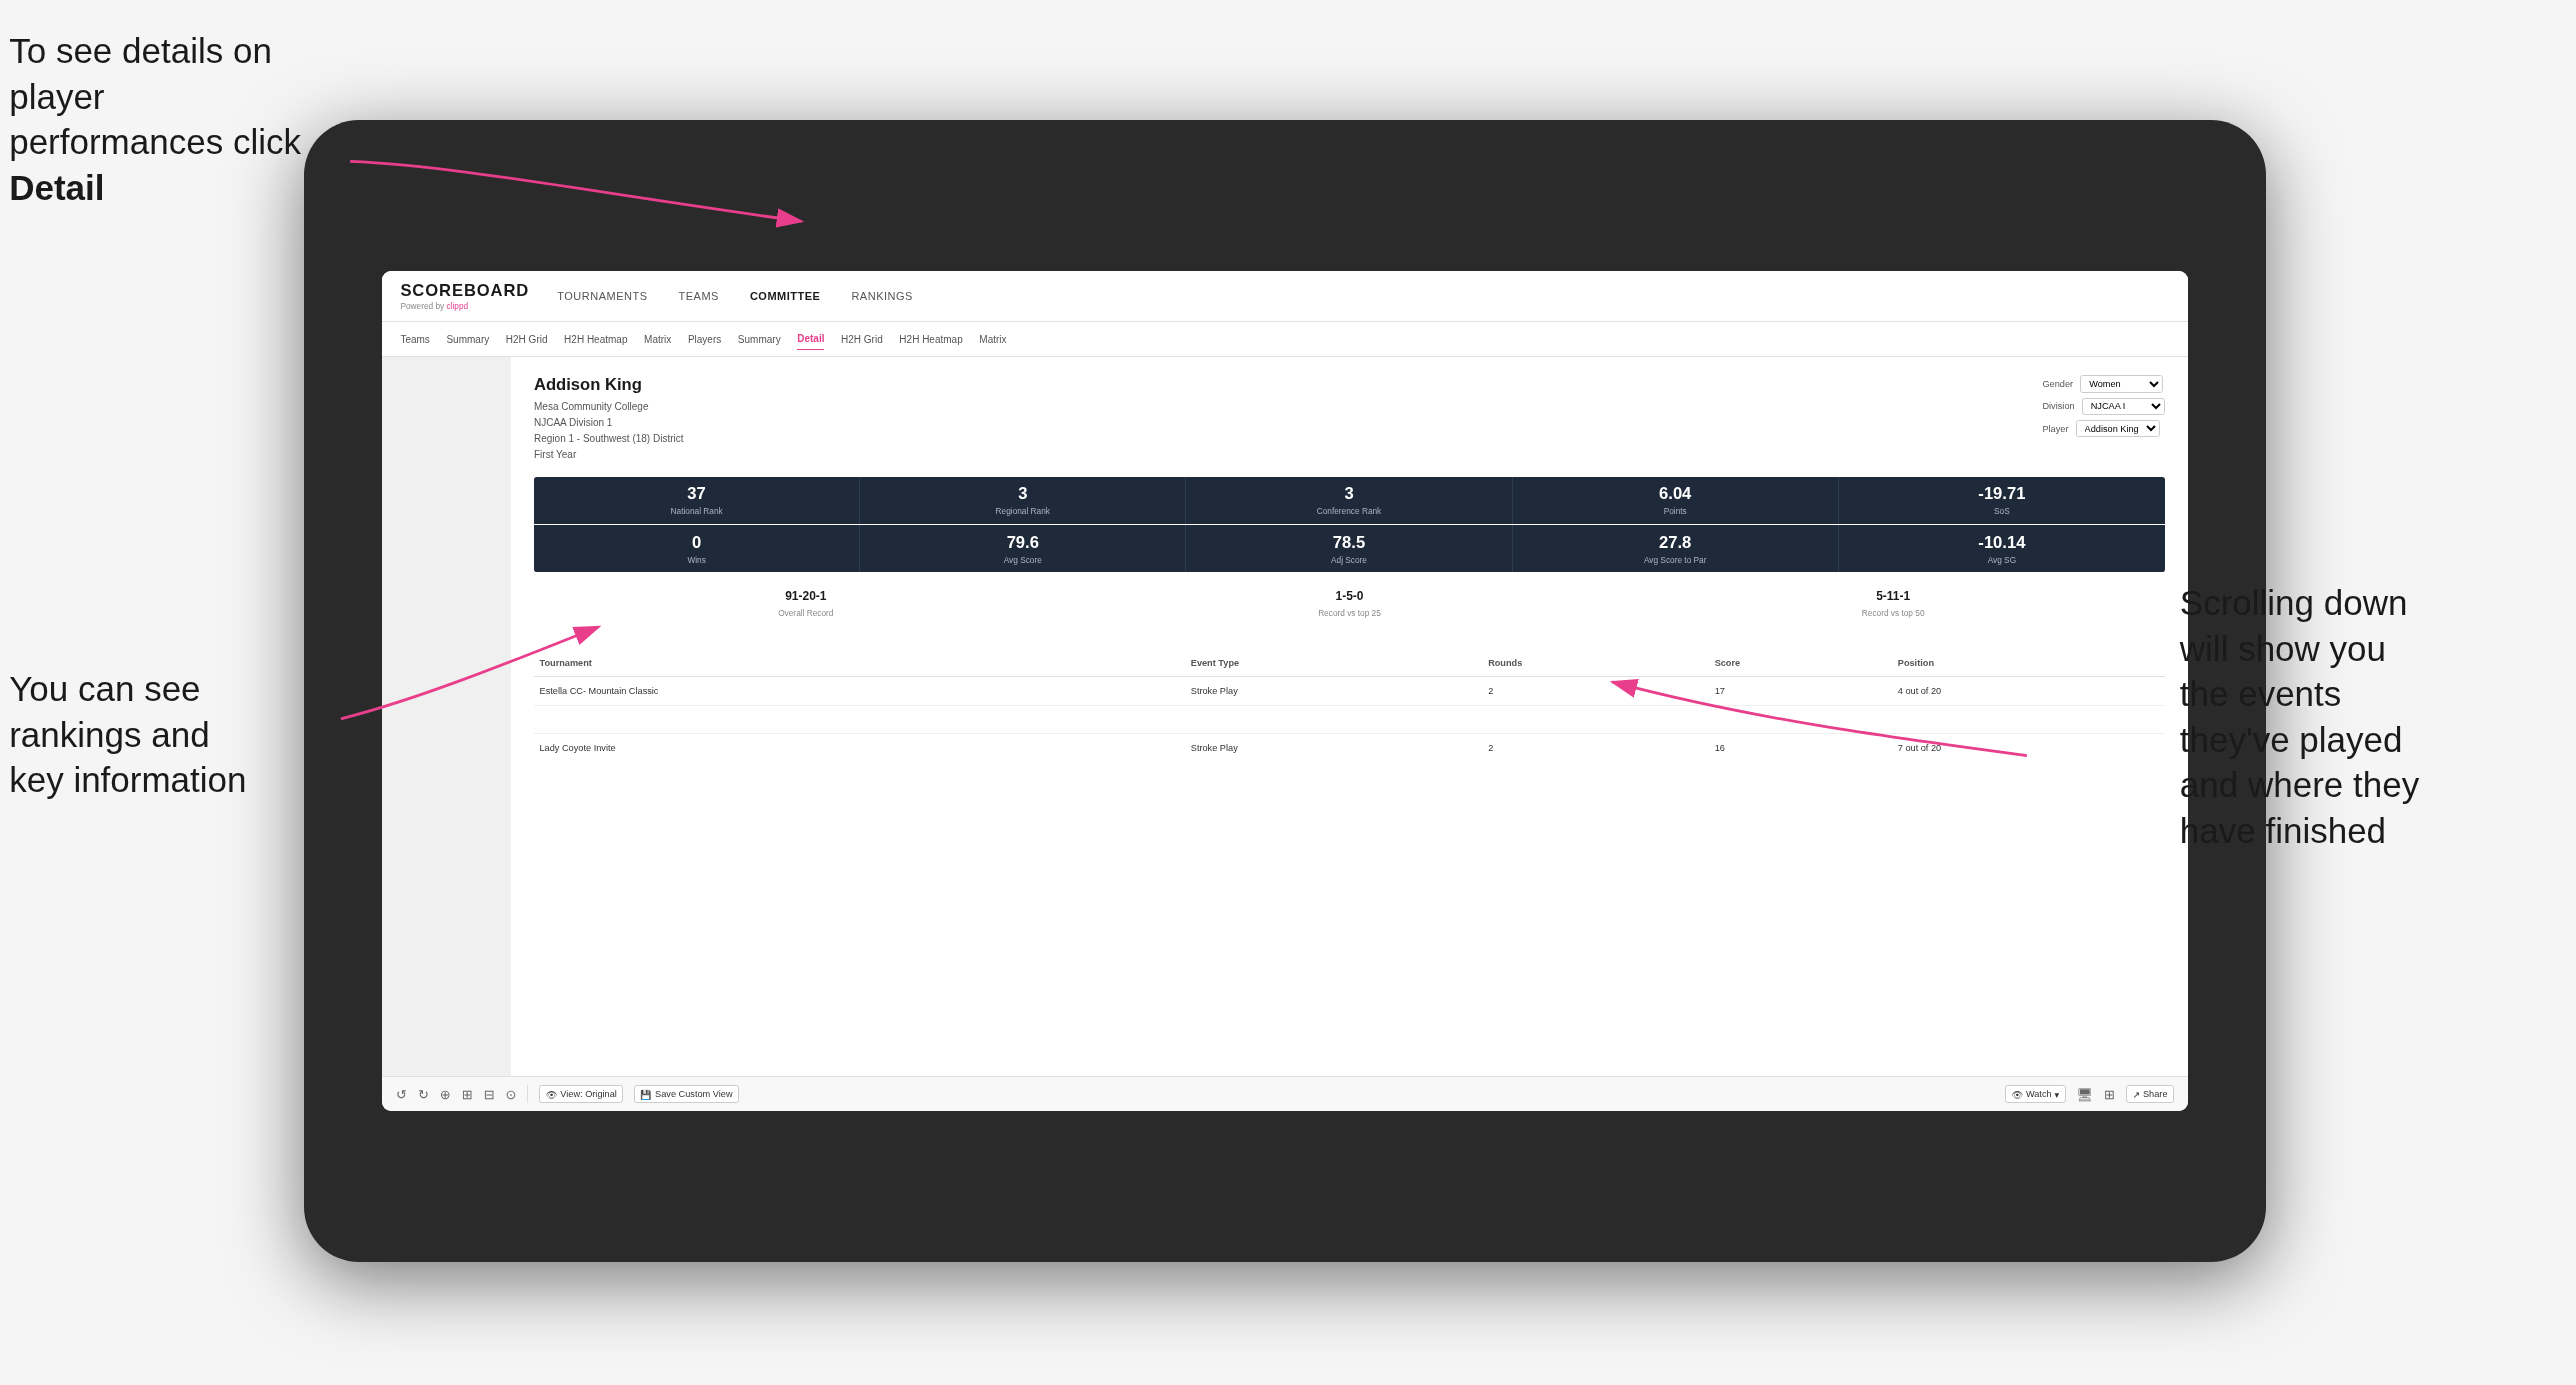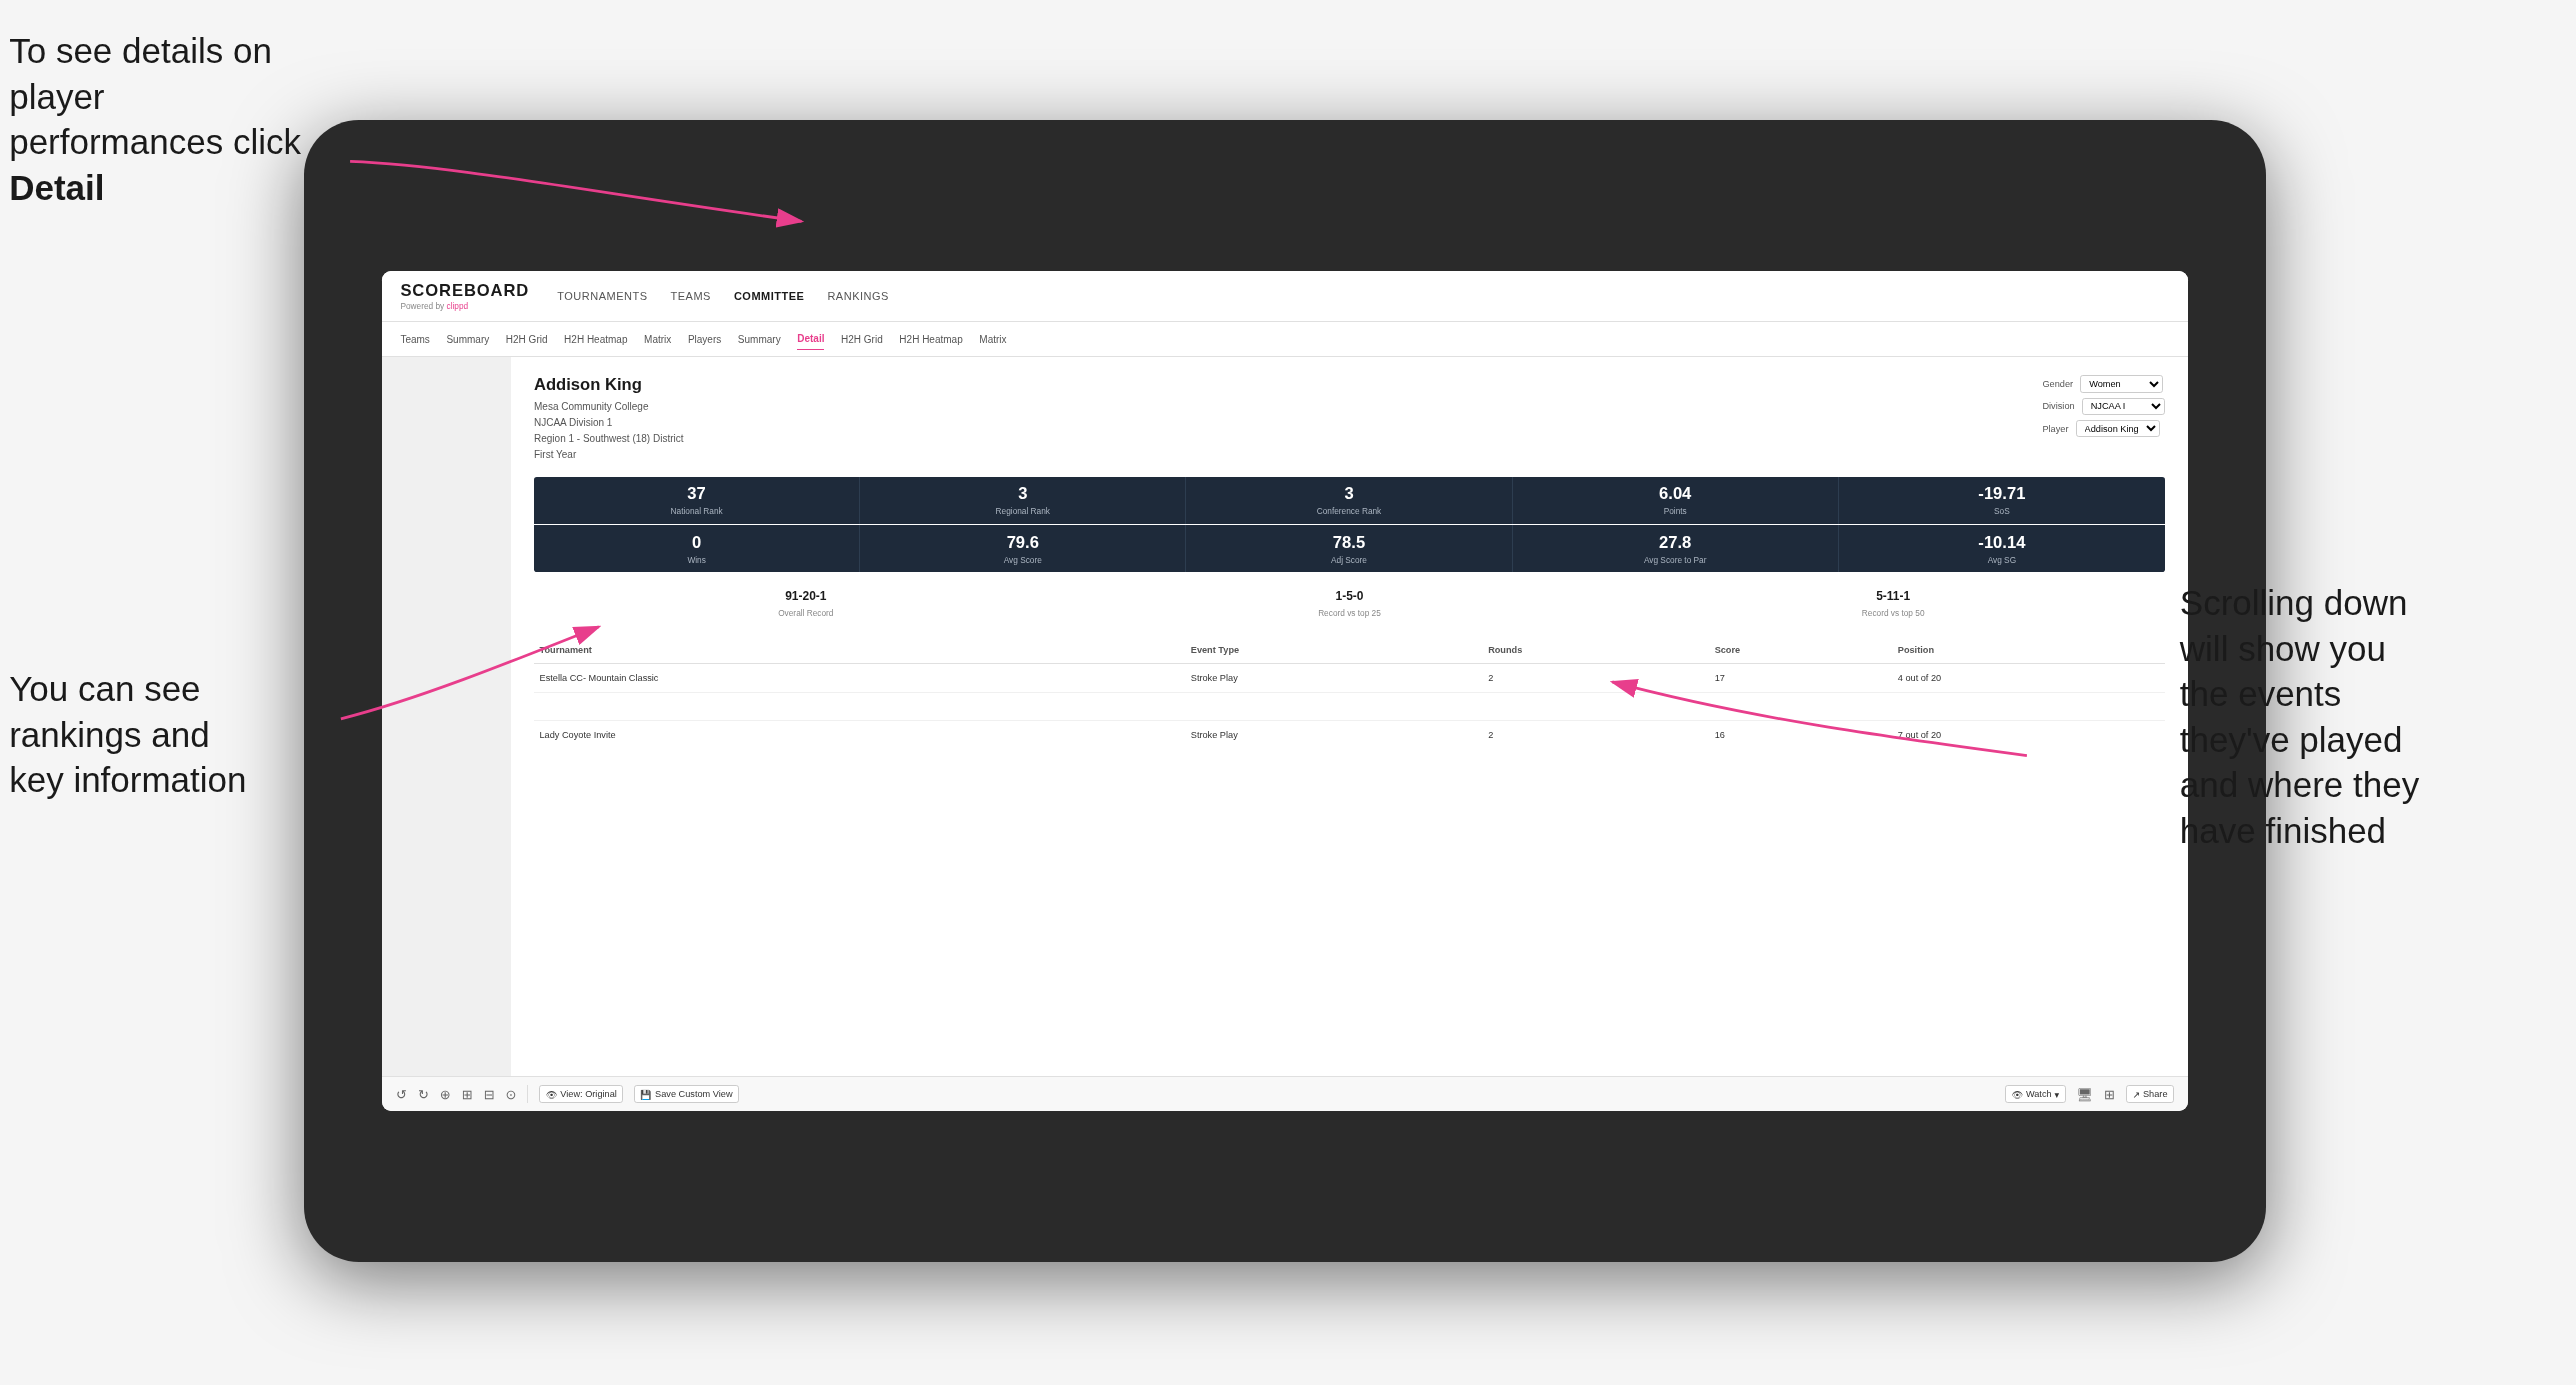--- a/index.html
+++ b/index.html
@@ -95,21 +95,21 @@
     }
     .logo-powered {
       font-size: 8.3px;
       color: #888;
     }
     .logo-clippd {
       color: #e83e8c;
     }
     .nav-items {
       display: flex;
-      gap: 23px;
+      gap: 31px;
     }
     .nav-item {
       font-size: 11px;
       color: #555;
       cursor: pointer;
       letter-spacing: 0.5px;
       padding: 4.6px 0;
     }
     .nav-item.active {
       color: #1a1a1a;
@@ -234,21 +234,21 @@
       grid-template-columns: repeat(5, 1fr);
       background: #1e2a3a;
       margin-bottom: 11px;
       border-radius: 0 0 2.8px 2.8px;
     }
 
     
     .records-row {
       display: grid;
       grid-template-columns: 1fr 1fr 1fr;
-      margin-bottom: 14px;
+      margin-bottom: 27px;
       text-align: center;
     }
     .record-item {
       padding: 5.5px;
     }
     .record-value {
       font-size: 12px;
       font-weight: bold;
       color: #1a1a1a;
       display: block;

